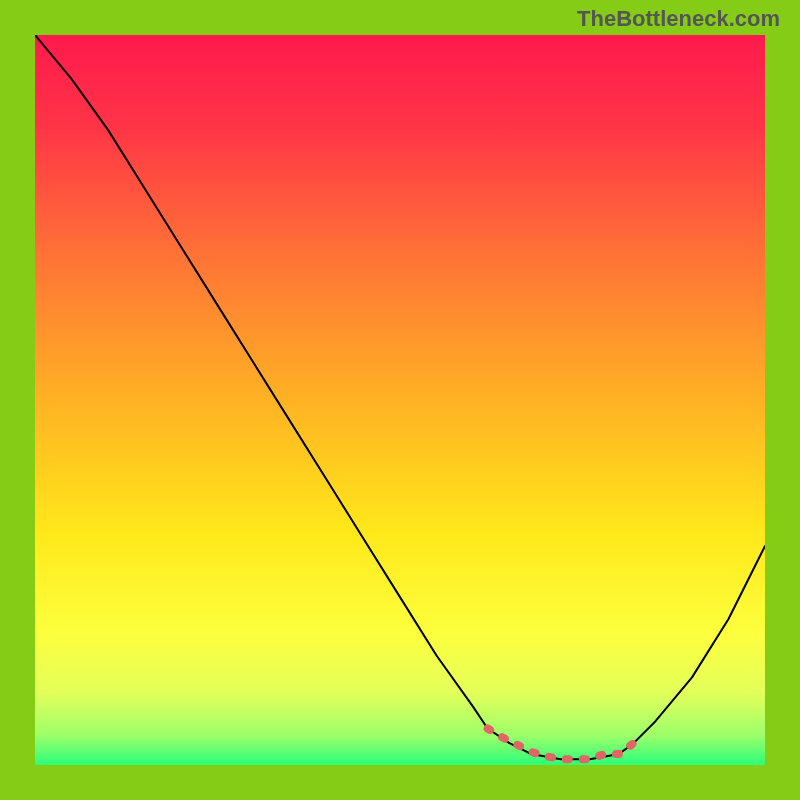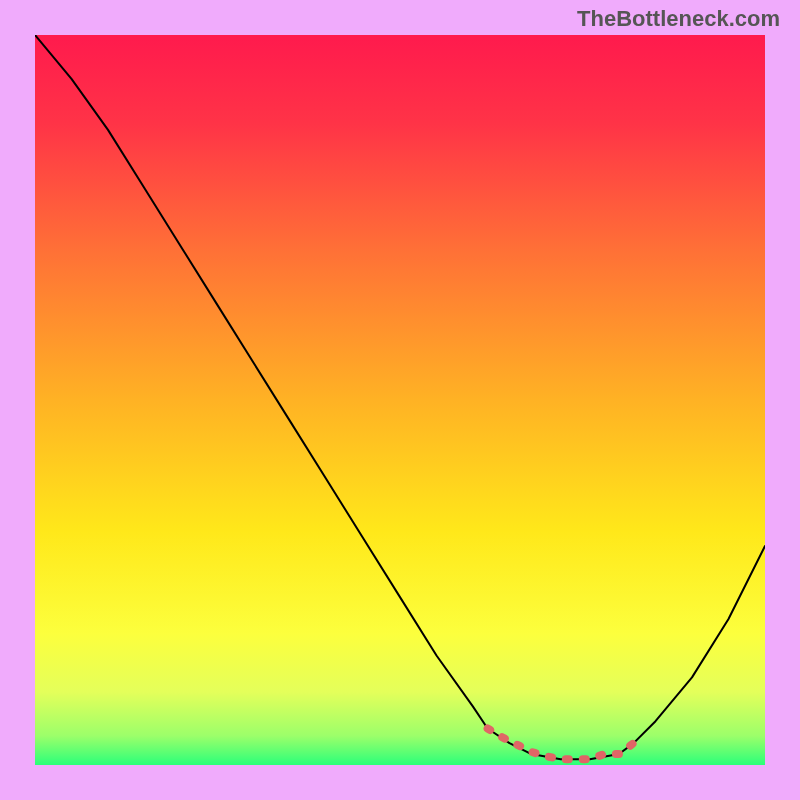--- a/index.html
+++ b/index.html
@@ -8,21 +8,21 @@
     width: 800px;
     height: 800px;
     background: #000;
     font-family: Arial, Helvetica, sans-serif;
     overflow: hidden;
   }
   .container {
     position: relative;
     width: 800px;
     height: 800px;
-    background: #f0abfc;
+    background: #84cc16;
   }
   .watermark {
     position: absolute;
     top: 6px;
     right: 20px;
     color: #555;
     font-size: 22px;
     font-weight: bold;
     z-index: 10;
   }

